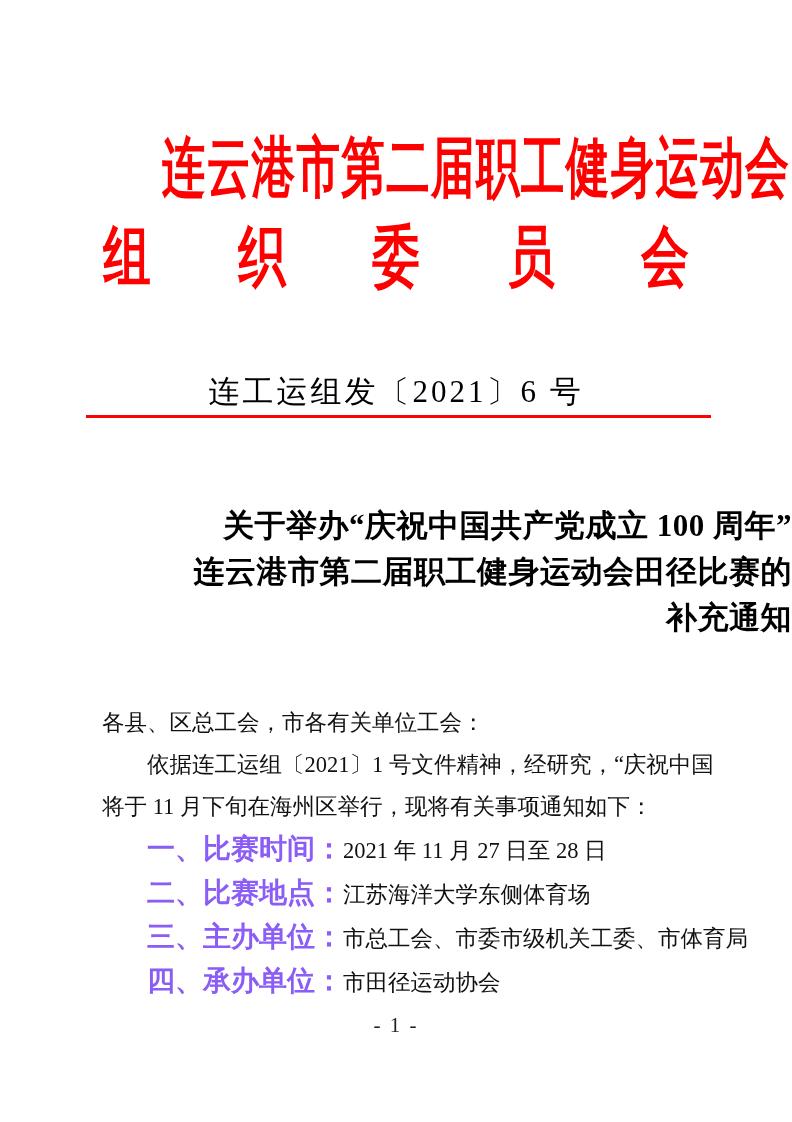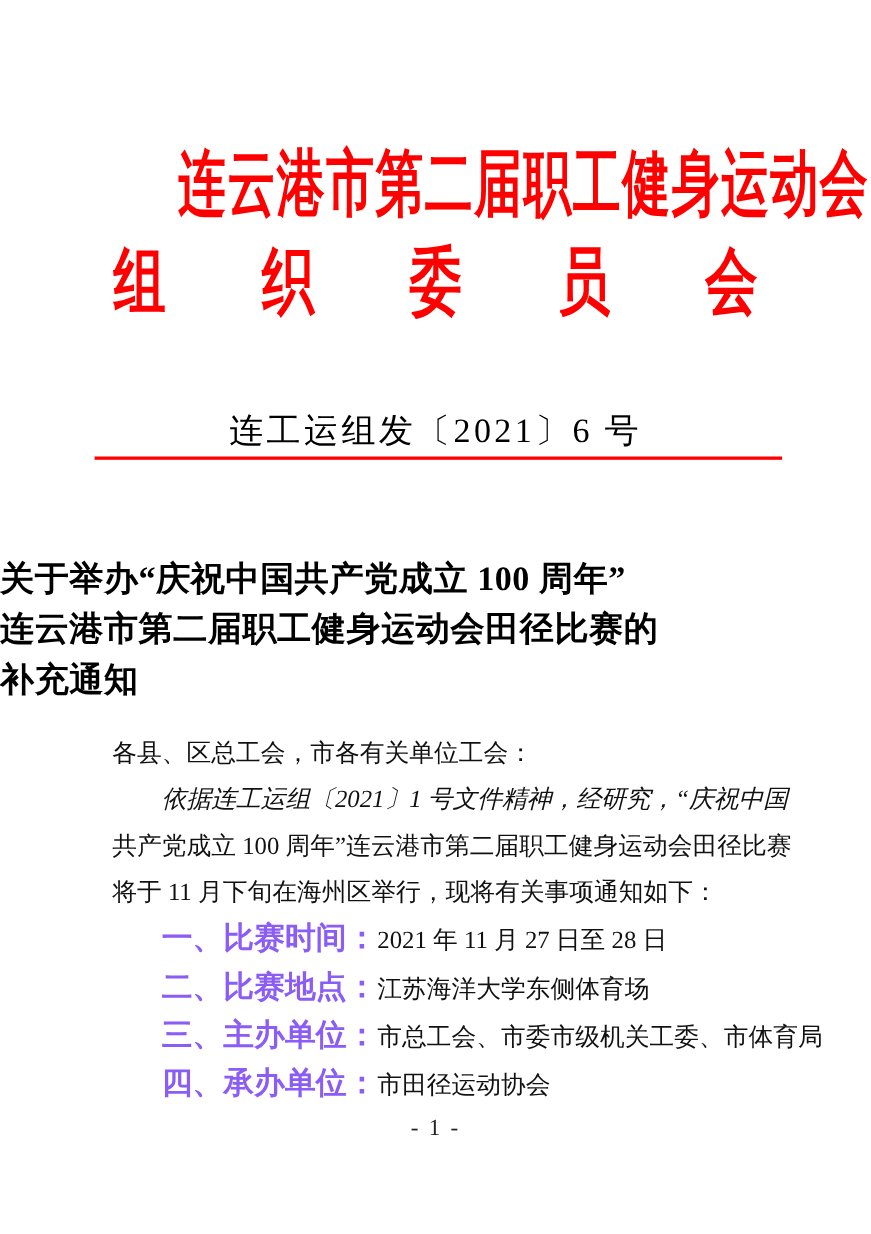--- a/index.html
+++ b/index.html
@@ -44,31 +44,31 @@
     letter-spacing:3px;color:#000;
   }
   
   .rule{
     position:absolute;top:399px;left:86px;width:625px;height:3px;
     background:var(--red);
   }
   
   .title{
     position:absolute;top:487px;left:0;right:0;
-    text-align:left;font-weight:bold;color:#000;
+    text-align:right;font-weight:bold;color:#000;
     font-size:31px;line-height:46px;
     letter-spacing:0.5px;
   }
   
   .body{
-    position:absolute;top:648px;left:102px;width:590px;
+    position:absolute;top:686px;left:102px;width:590px;
     font-size:22.5px;line-height:42px;color:#111;
   }
   .line{white-space:nowrap;}
-  .indent{text-indent:45px;font-style:italic;}
+  .indent{text-indent:45px;}
   .item{padding-left:45px;white-space:nowrap;}
   .item .lbl{
     font-family:"Liberation Sans","DejaVu Sans",sans-serif;
     font-weight:bold;font-size:28px;color:#8b5cf6;
   }
   .item .val{font-size:22.5px;}
   
   .pageno{
     position:absolute;top:994px;left:0;right:0;
     text-align:center;font-size:21px;line-height:30px;
@@ -97,21 +97,20 @@
 
   <div class="title">
     <div>关于举办“庆祝中国共产党成立 100 周年”</div>
     <div>连云港市第二届职工健身运动会田径比赛的</div>
     <div>补充通知</div>
   </div>
 
   <div class="body">
     <div class="line">各县、区总工会，市各有关单位工会：</div>
     <div class="line indent">依据连工运组〔2021〕1 号文件精神，经研究，“庆祝中国</div>
-    <div class="line">共产党成立 100 周年”连云港市第二届职工健身运动会田径比赛</div>
     <div class="line">将于 11 月下旬在海州区举行，现将有关事项通知如下：</div>
 
     <div class="item">
       <span class="lbl">一、比赛时间：</span><span class="val">2021 年 11 月 27 日至 28 日</span>
     </div>
     <div class="item">
       <span class="lbl">二、比赛地点：</span><span class="val">江苏海洋大学东侧体育场</span>
     </div>
     <div class="item">
       <span class="lbl">三、主办单位：</span><span class="val">市总工会、市委市级机关工委、市体育局</span>

